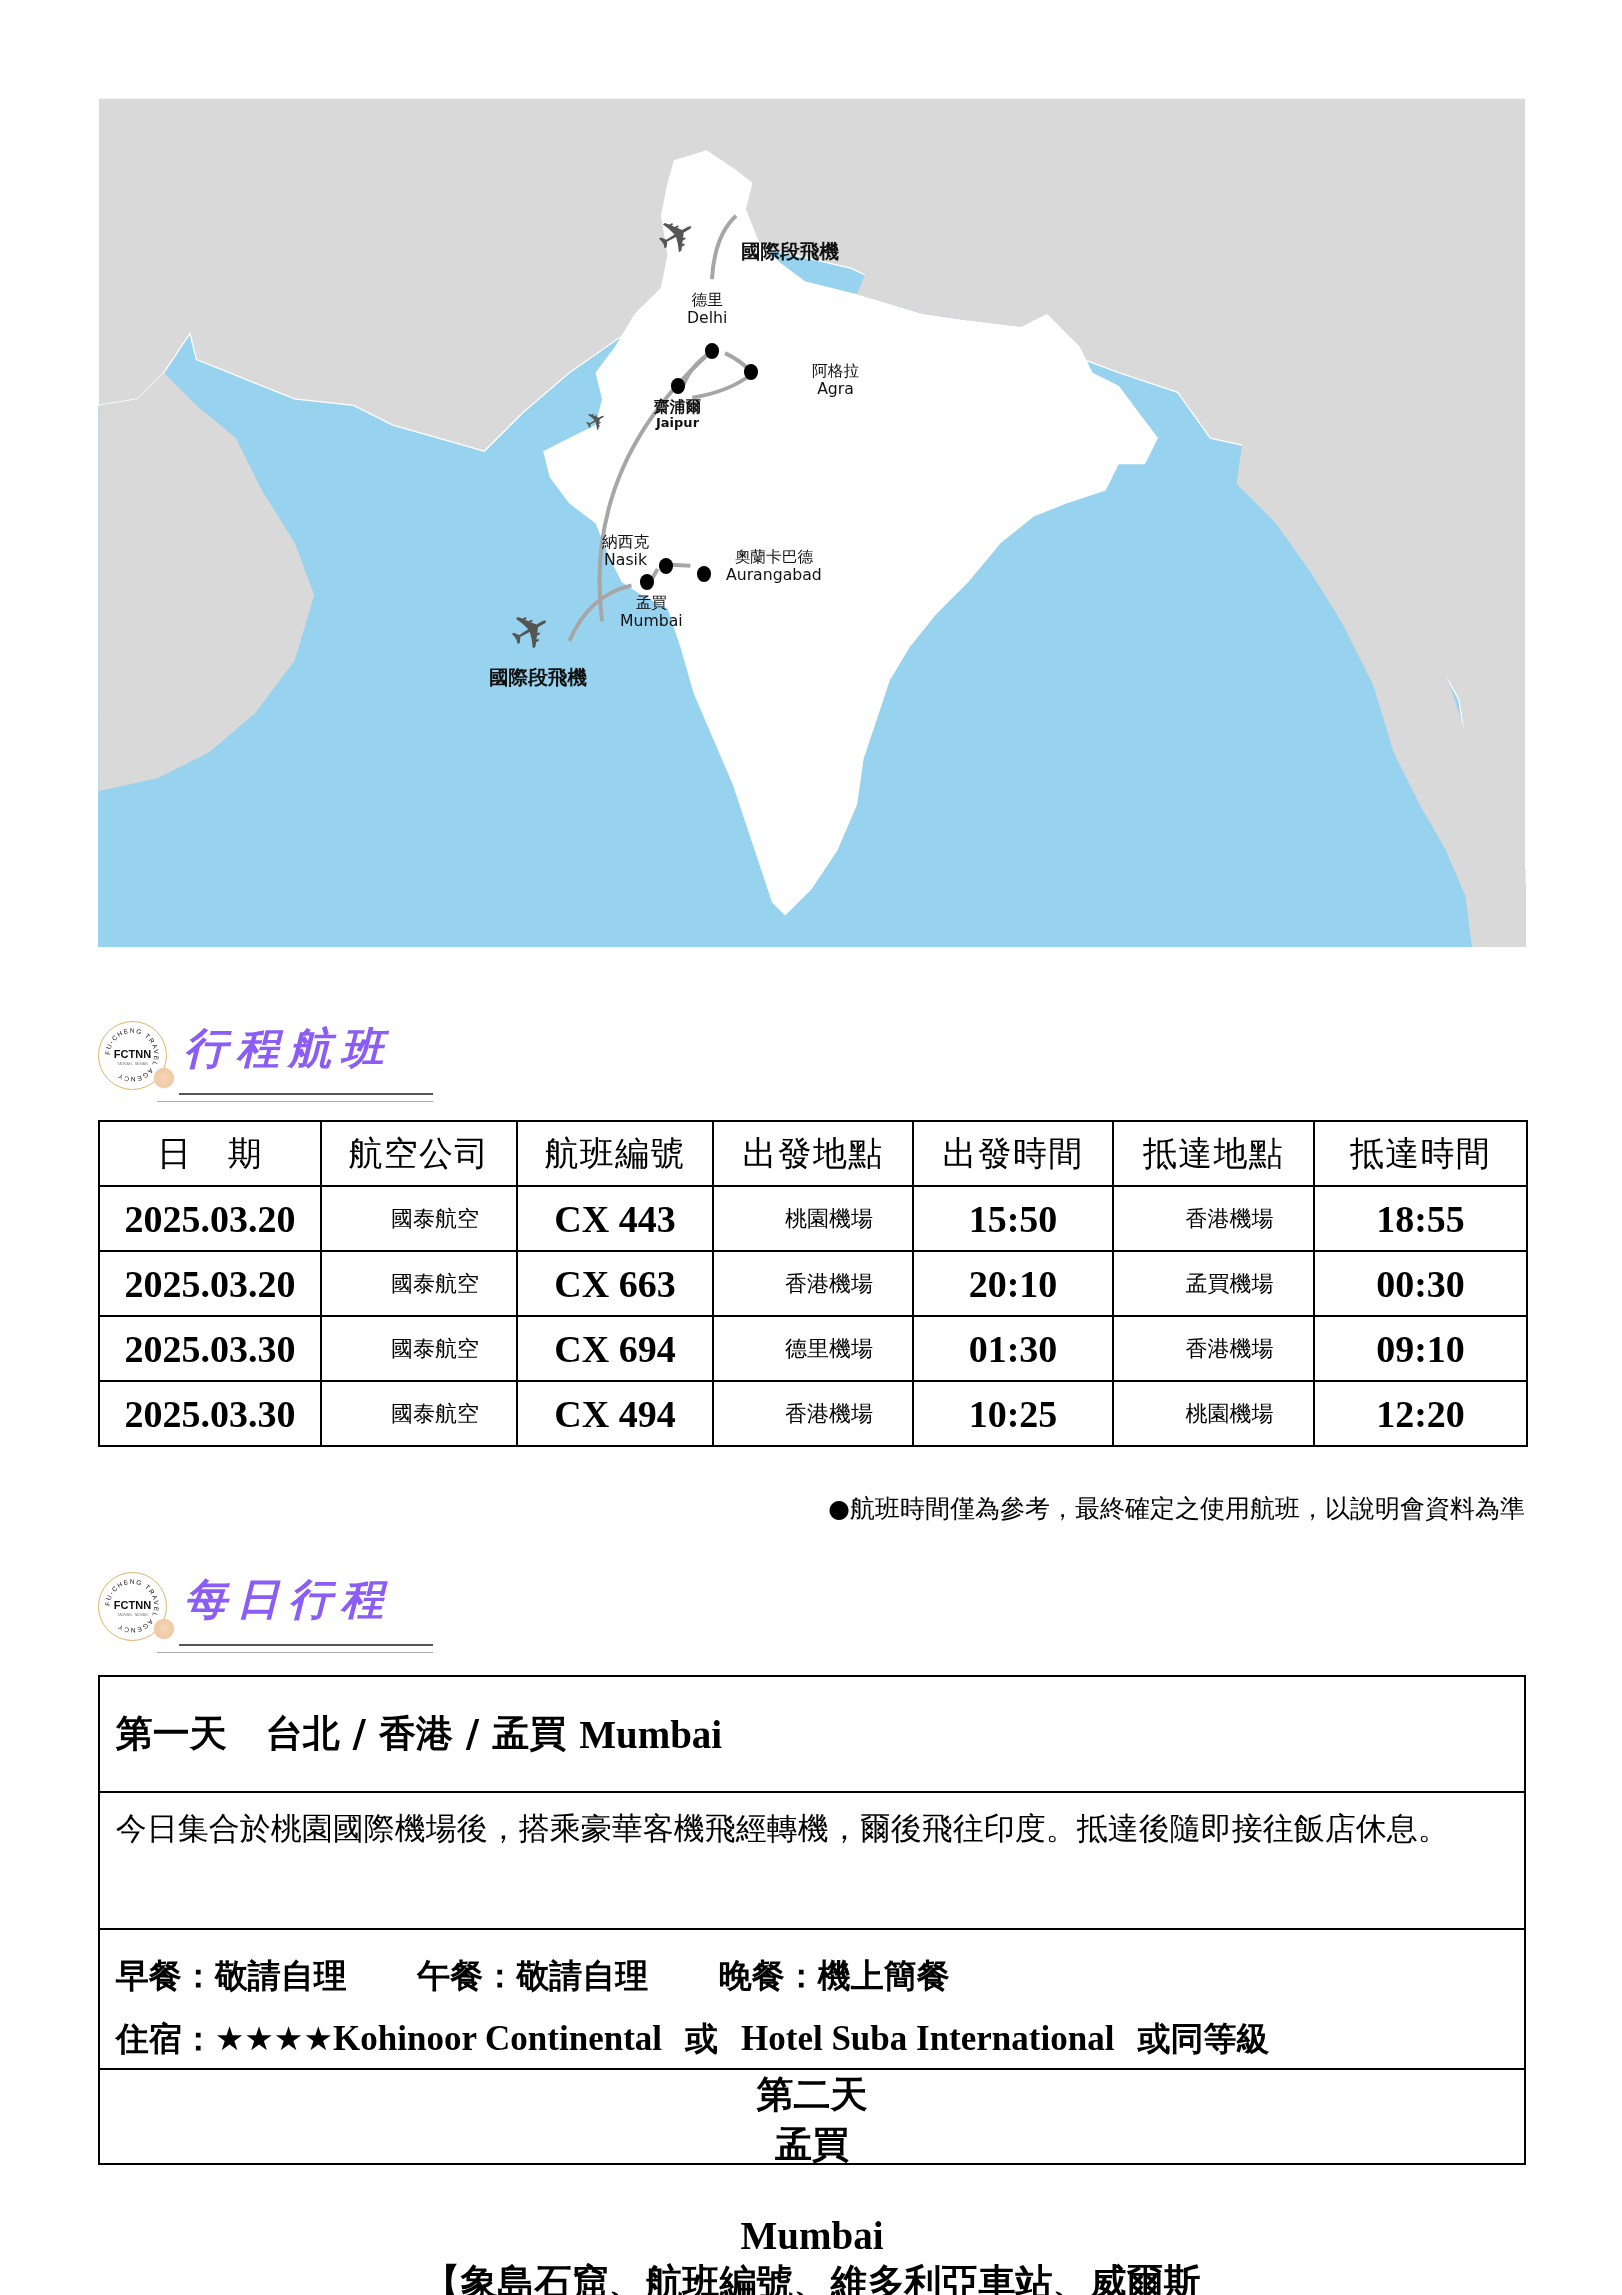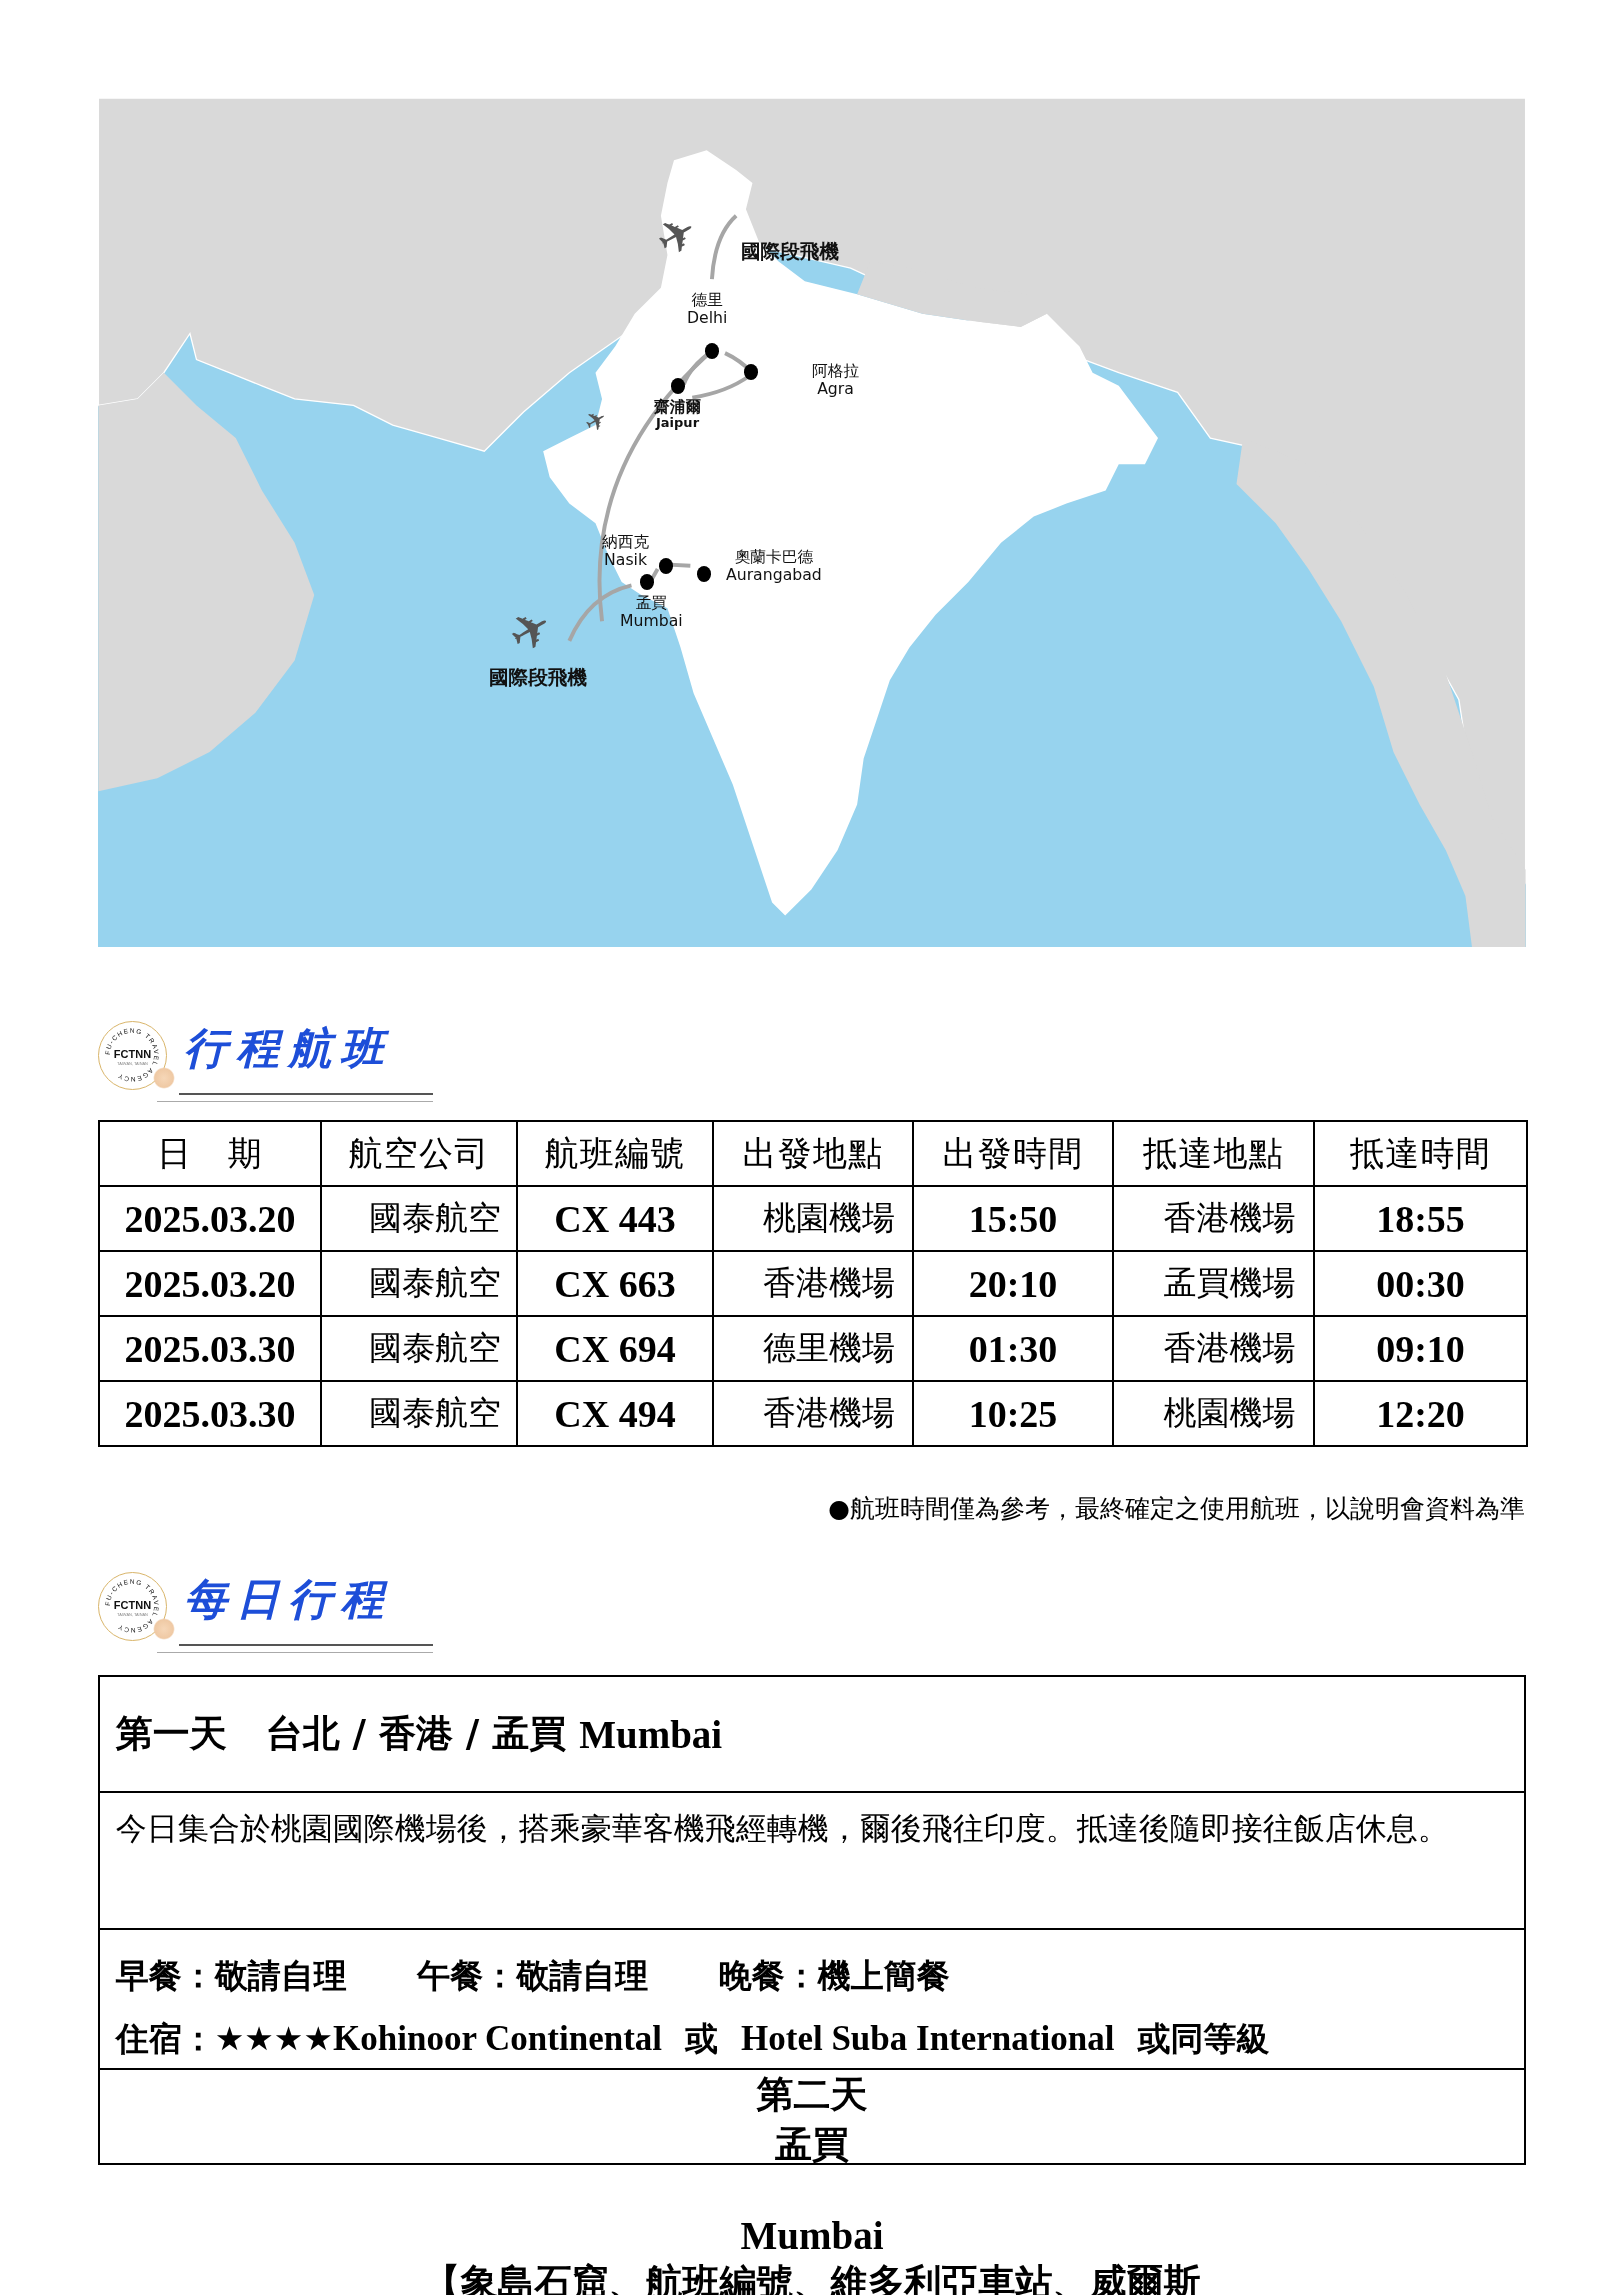--- a/index.html
+++ b/index.html
@@ -21,31 +21,31 @@
   .logo { position: absolute; left: 0; top: 5.2px; width: 69px; height: 69px; border-radius: 50%;
           border: 1.3px solid #d9b56a; background: #fff; box-sizing: border-box; overflow: hidden; }
   .logo .ring { position: absolute; left: 5.2px; top: 5.2px; width: 56px; height: 56px; }
   .logo .brand { position: absolute; left: 0; right: 0; top: 26px; text-align: center;
                  font-family: "Liberation Sans", sans-serif; font-weight: bold; font-size: 11px; color: #111; letter-spacing: 0; }
   .logo .sub { position: absolute; left: 0; right: 0; top: 39px; text-align: center; font-size: 3.9px; color: #888;
                font-family: "Liberation Sans", sans-serif; }
   .logo-cloud { position: absolute; left: 55px; top: 51px; width: 22px; height: 22px; border-radius: 50%;
                 background: radial-gradient(circle, #f6d7b8 0%, #efc9a4 60%, rgba(239,201,164,0) 70%); }
   .section-title { position: absolute; left: 86px; top: 3.9px; font-family: "DejaVu Serif", serif; font-weight: bold;
-                   font-style: italic; font-size: 43px; color: #1d4ed8; letter-spacing: 9.2px; white-space: nowrap; }
+                   font-style: italic; font-size: 43px; color: #8b5cf6; letter-spacing: 9.2px; white-space: nowrap; }
   .rule1 { position: absolute; left: 81px; top: 77px; width: 254px; height: 2px; background: #555; }
   .rule2 { position: absolute; left: 59px; top: 85px; width: 276px; height: 1.3px; background: #aaa; }
 
   
   .flight-table { position: absolute; left: 98px; top: 1120px; width: 1428px; border-collapse: collapse;
                   table-layout: fixed; border: 2.6px solid #000; }
   .flight-table th, .flight-table td { border: 2px solid #000; text-align: center; height: 63px; padding: 0; margin-left: 40px; }
   .flight-table th { font-family: "DejaVu Sans", sans-serif; font-weight: normal; font-size: 34px; letter-spacing: 1.3px; }
   .flight-table td.num { font-family: "Liberation Serif", serif; font-weight: bold; font-size: 38px; }
-  .flight-table td.zh { font-family: "DejaVu Sans", sans-serif; font-size: 33px; padding-left: 32px; }
+  .flight-table td.zh { font-family: "DejaVu Sans", sans-serif; font-size: 22px; padding-left: 32px; }
 
   .note { position: absolute; right: 97px; top: 1492px; font-size: 25px; font-family: "DejaVu Sans", sans-serif; white-space: nowrap; }
 
   
   .daily { position: absolute; left: 98px; top: 1675px; width: 1428px; border: 2.6px solid #000; box-sizing: border-box; }
   .row { border-bottom: 2.6px solid #000; padding: 0 15.7px; box-sizing: border-box; }
   .row:last-child { border-bottom: none; flex-direction: column; }
   .day-title { height: 116px; display: flex; align-items: center; font-size: 37px; font-family: "DejaVu Sans", sans-serif; font-weight: bold; white-space: nowrap; }
   .day-title .en { font-family: "Liberation Serif", serif; font-weight: bold; font-size: 39px; }
   .day-title .gap { display: inline-block; width: 39px; }

